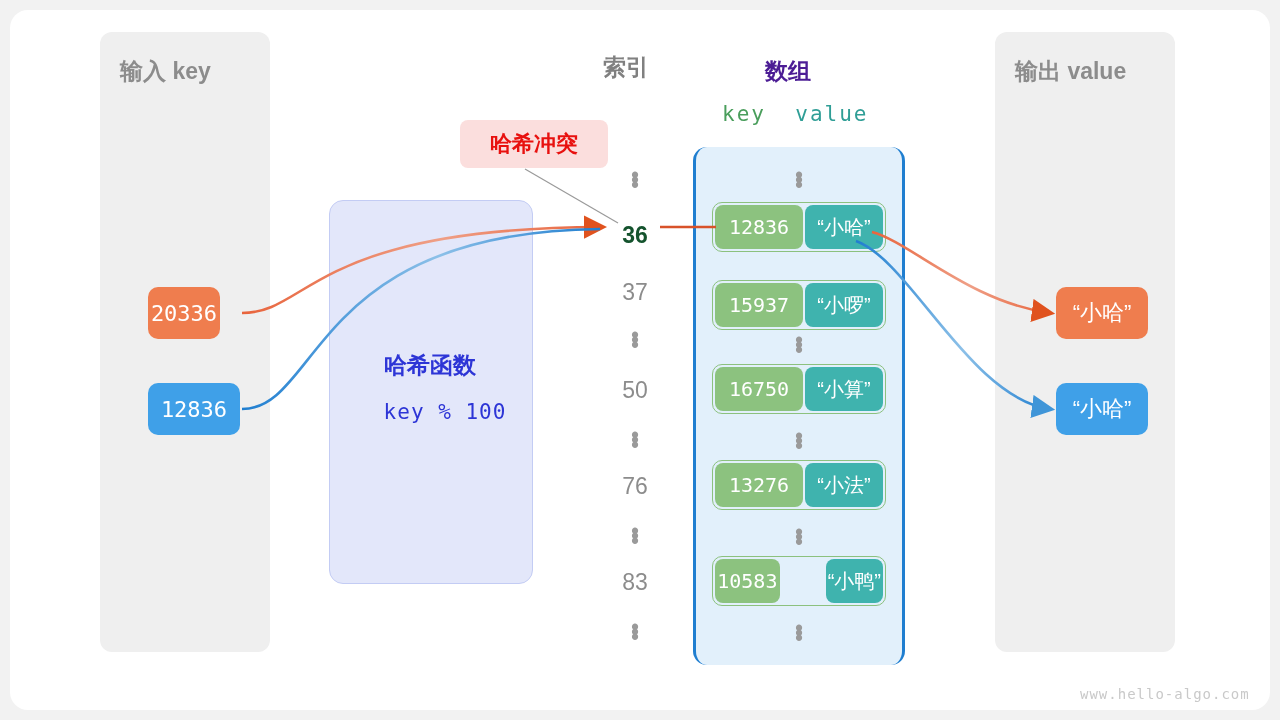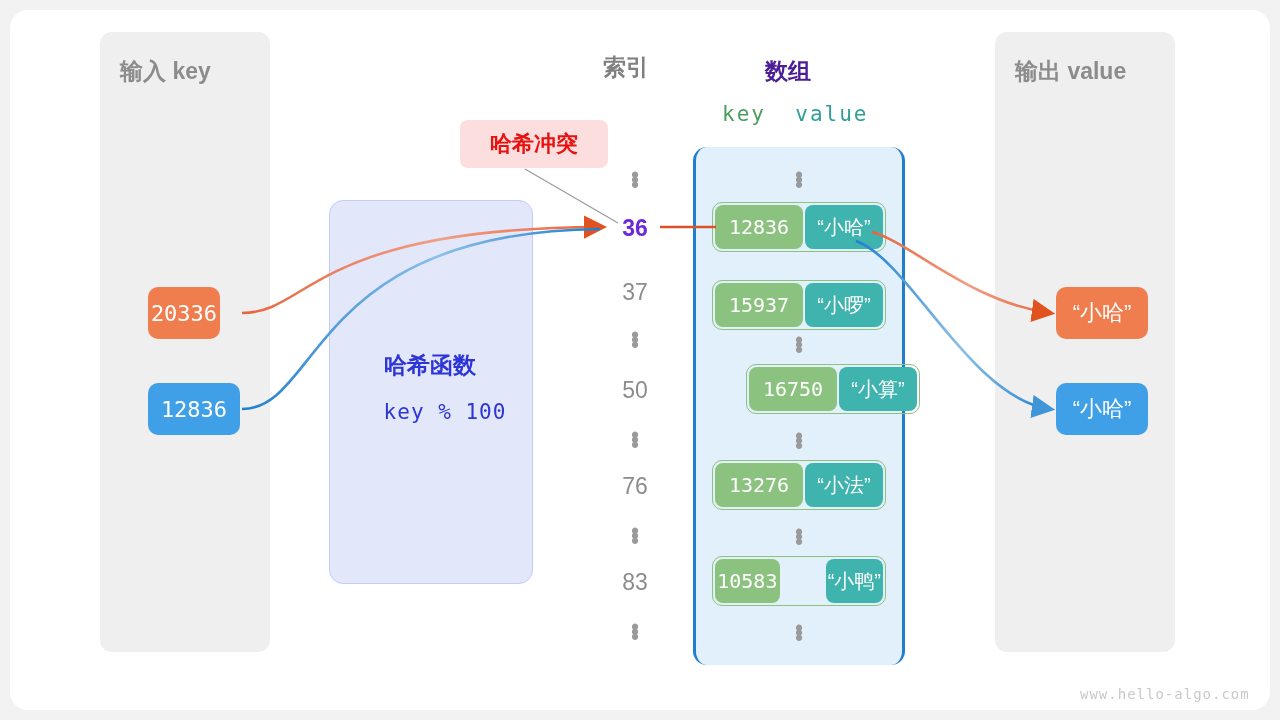--- a/index.html
+++ b/index.html
@@ -63,21 +63,21 @@
     position:absolute;left:442px;top:110px;width:148px;height:48px;
     background:#fbdedd;border-radius:8px;display:flex;align-items:center;
     justify-content:center;color:#e8110f;font-weight:bold;font-size:22px;margin-left:8px;
   }
 
   
   #index-col{position:absolute;left:585px;top:140px;width:80px;height:510px;}
   .idx{
     position:absolute;width:80px;text-align:center;color:#8c8c8c;font-size:23px;
   }
-  .idx.hl{color:#6d28d9;font-weight:bold;}
+  .idx.hl{color:#14532d;font-weight:bold;margin-top:7px;}
   .dots{
     position:absolute;width:80px;text-align:center;color:#9a9a9a;
     font-size:23px;line-height:5px;
   }
   .dots b{display:block;font-weight:normal;}
 
   
   #array{
     position:absolute;left:683px;top:137px;width:212px;height:518px;
     background:#e2f0fb;border-left:3px solid #1f7ed0;border-right:3px solid #1f7ed0;
@@ -199,21 +199,21 @@
         <b>•</b>
       </div>
       <div class="entry" style="top: 192px;">
         <div class="k mono">12836</div>
         <div class="v">“小哈”</div>
       </div>
       <div class="entry" style="top: 270px; justify-content: center;">
         <div class="k mono">15937</div>
         <div class="v">“小啰”</div>
       </div>
-      <div class="entry" style="top: 354px; margin-left: 34px;">
+      <div class="entry" style="top: 354px;">
         <div class="k mono">16750</div>
         <div class="v">“小算”</div>
       </div>
       <div class="entry" style="top: 450px;">
         <div class="k mono">13276</div>
         <div class="v">“小法”</div>
       </div>
       <div class="entry" style="top: 546px; gap: 44px;">
         <div class="k mono">10583</div>
         <div class="v">“小鸭”</div>

